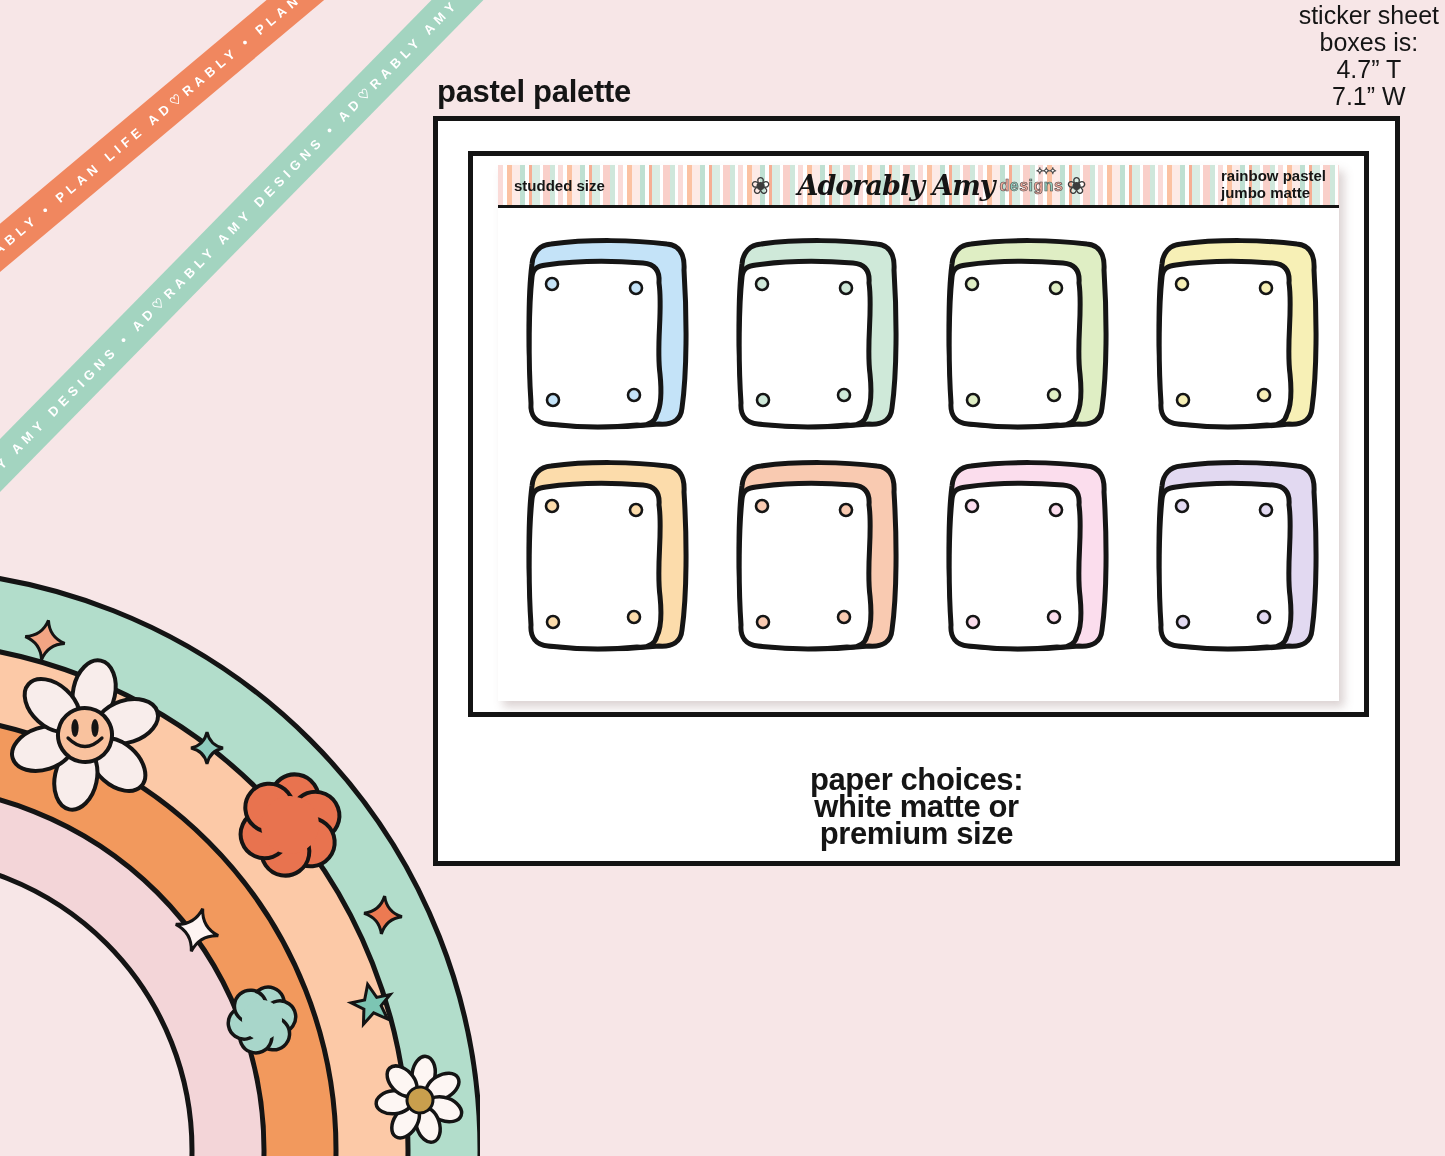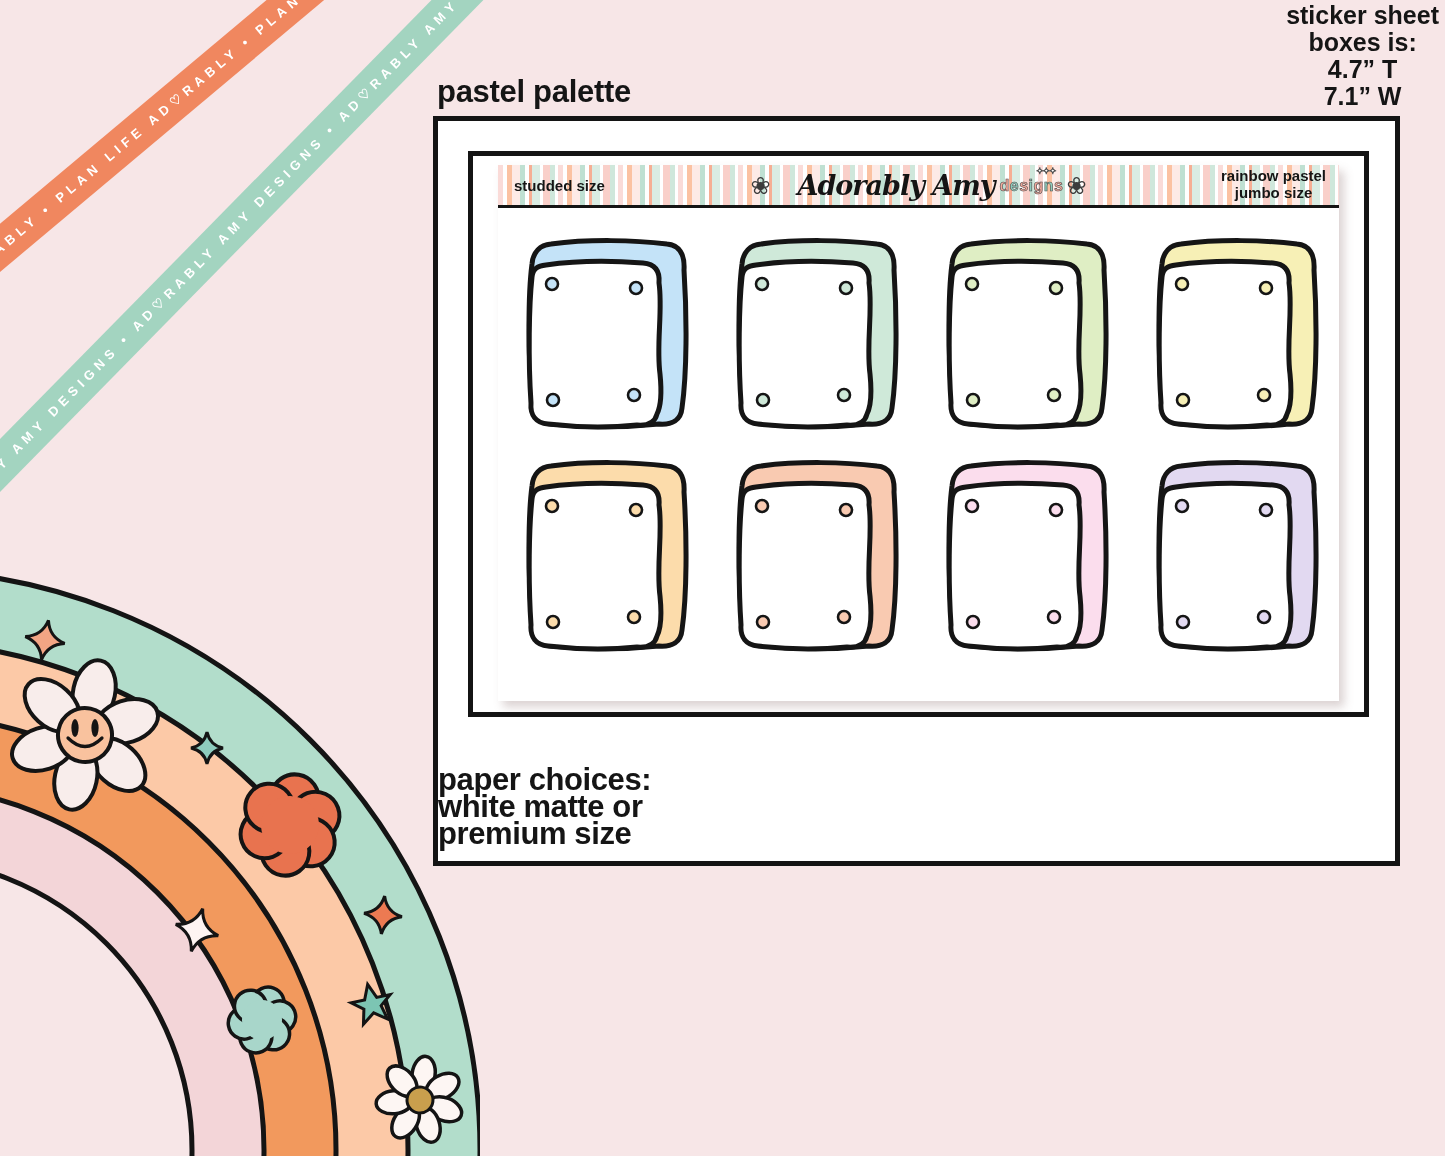--- a/index.html
+++ b/index.html
@@ -13,21 +13,21 @@
   .ribbon{
     position:absolute;height:37px;display:flex;align-items:center;justify-content:center;
     color:#ffffff;font-size:13px;font-weight:700;letter-spacing:5px;white-space:nowrap;
     overflow:hidden;
   }
   .ribbon-orange{width:640px;left:-173px;top:106px;transform:rotate(-40deg);}
   .ribbon-teal{width:940px;left:-242px;top:215px;transform:rotate(-45.5deg);}
 
   
   .palette-label{position:absolute;left:437px;top:74px;font-size:31px;font-weight:700;letter-spacing:-0.3px;}
-  .size-note{position:absolute;right:6px;top:2px;text-align:center;font-size:25px;line-height:27px;font-weight:700;}
+  .size-note{position:absolute;right:6px;top:2px;text-align:center;font-size:25px;line-height:27px;font-weight:400;}
   .size-note span{display:block;}
 
   
   .outer-box{
     position:absolute;left:433px;top:116px;width:967px;height:750px;
     background:#ffffff;border:5px solid #141414;box-sizing:border-box;
   }
   .inner-frame{
     position:absolute;left:30px;top:30px;width:901px;height:566px;
     border:5px solid #141414;box-sizing:border-box;background:#ffffff;
@@ -42,21 +42,21 @@
   .sheet-header{
     position:relative;height:40px;flex:none;
     display:flex;align-items:center;
     border-bottom:3px solid #141414;
     background:repeating-linear-gradient(90deg,
       #fadbd8 0 5px,#ffffff 5px 9px,#fbc2a2 9px 14px,#fdeae6 14px 22px,
       #bfe0d2 22px 27px,#ffffff 27px 31px,#f6ae94 31px 34px,#daece3 34px 42px,
       #ffffff 42px 45px,#f9cfc9 45px 52px,#cfe7db 52px 57px,#ffffff 57px 60px);
   }
   .product-name{font-size:15px;font-weight:700;padding-left:16px;}
-  .variant{margin-left:auto;text-align:center;padding-right:13px;font-size:15px;font-weight:700;line-height:1.12;}
+  .variant{margin-left:auto;text-align:left;padding-right:13px;font-size:15px;font-weight:700;line-height:1.12;}
   .variant span{display:block;}
 
   .logo{
     position:absolute;left:50%;top:50%;transform:translate(-50%,-50%);
     display:flex;align-items:center;gap:3px;white-space:nowrap;
   }
   .logo-flower{font-size:24px;line-height:1;color:#3c3c3c;}
   .logo-script{
     font-family:"DejaVu Serif", serif;font-style:italic;font-weight:700;
     font-size:27px;letter-spacing:-1px;color:#141414;margin-left:24px;
@@ -71,21 +71,21 @@
   
   .boxes-grid{
     padding:24px 20px 0;display:grid;
     grid-template-columns:repeat(4,172px);column-gap:38px;row-gap:18px;
     justify-content:center;
   }
   .sticker-box{width:172px;height:204px;display:block;}
 
   
   .paper-note{
-    position:absolute;left:0;right:0;top:645px;
+    position:absolute;left:0;right:0;top:645px;text-align:center;
     font-size:31px;line-height:27px;font-weight:700;letter-spacing:-0.4px;
   }
   .paper-note span{display:block;}
 
   
   .rainbow{position:absolute;left:0;top:556px;}
 </style>
 </head>
 <body>
 
@@ -112,21 +112,21 @@
         <div class="sheet-header">
           <span class="product-name">studded size</span>
           <div class="logo">
             <span class="logo-flower">❀</span>
             <span class="logo-script">Adorably Amy</span>
             <span class="logo-designs"><span style="color: rgb(242, 168, 155);">d</span><span style="color: rgb(143, 204, 188);">e</span><span style="color: rgb(242, 168, 155);">s</span><span style="color: rgb(143, 204, 188);">i</span><span style="color: rgb(242, 168, 155);">g</span><span style="color: rgb(143, 204, 188);">n</span><span style="color: rgb(242, 168, 155);">s</span><span class="logo-sparkles">✦✦✦</span></span>
             <span class="logo-flower">❀</span>
           </div>
           <div class="variant">
             <span>rainbow pastel</span>
-            <span>jumbo size</span>
+            <span>jumbo matte</span>
           </div>
         </div>
         <div class="boxes-grid" id="boxes-grid">
             <svg viewBox="0 0 170 204" class="sticker-box" style="color: rgb(196, 227, 248);">
     <path fill="currentColor" stroke="#151515" stroke-width="5" stroke-linejoin="round" d="M 32,12 C 70,7 115,8 148,12 C 160,13 166,22 165,38 C 168,85 168,140 163,176 C 162,188 153,193 140,192 C 102,196 62,195 32,192 C 19,191 12,183 13,170 C 9,122 9,62 13,32 C 14,20 21,13 32,12 Z"></path>
     <path fill="#ffffff" stroke="#151515" stroke-width="5" stroke-linejoin="round" d="M 27,33 C 62,28 98,29 124,31 C 136,32 141,39 140,51 C 144,78 137,112 141,142 C 143,162 141,176 138,182 C 136,190 129,194 118,193 C 88,196 55,195 29,192 C 17,191 11,183 12,171 C 9,126 10,73 13,45 C 14,36 19,34 27,33 Z"></path>
     <g stroke="#151515" stroke-width="2.6" fill="currentColor">
       <circle cx="33" cy="52" r="6"></circle>
       <circle cx="117" cy="56" r="6"></circle>
       <circle cx="34" cy="168" r="6"></circle>

